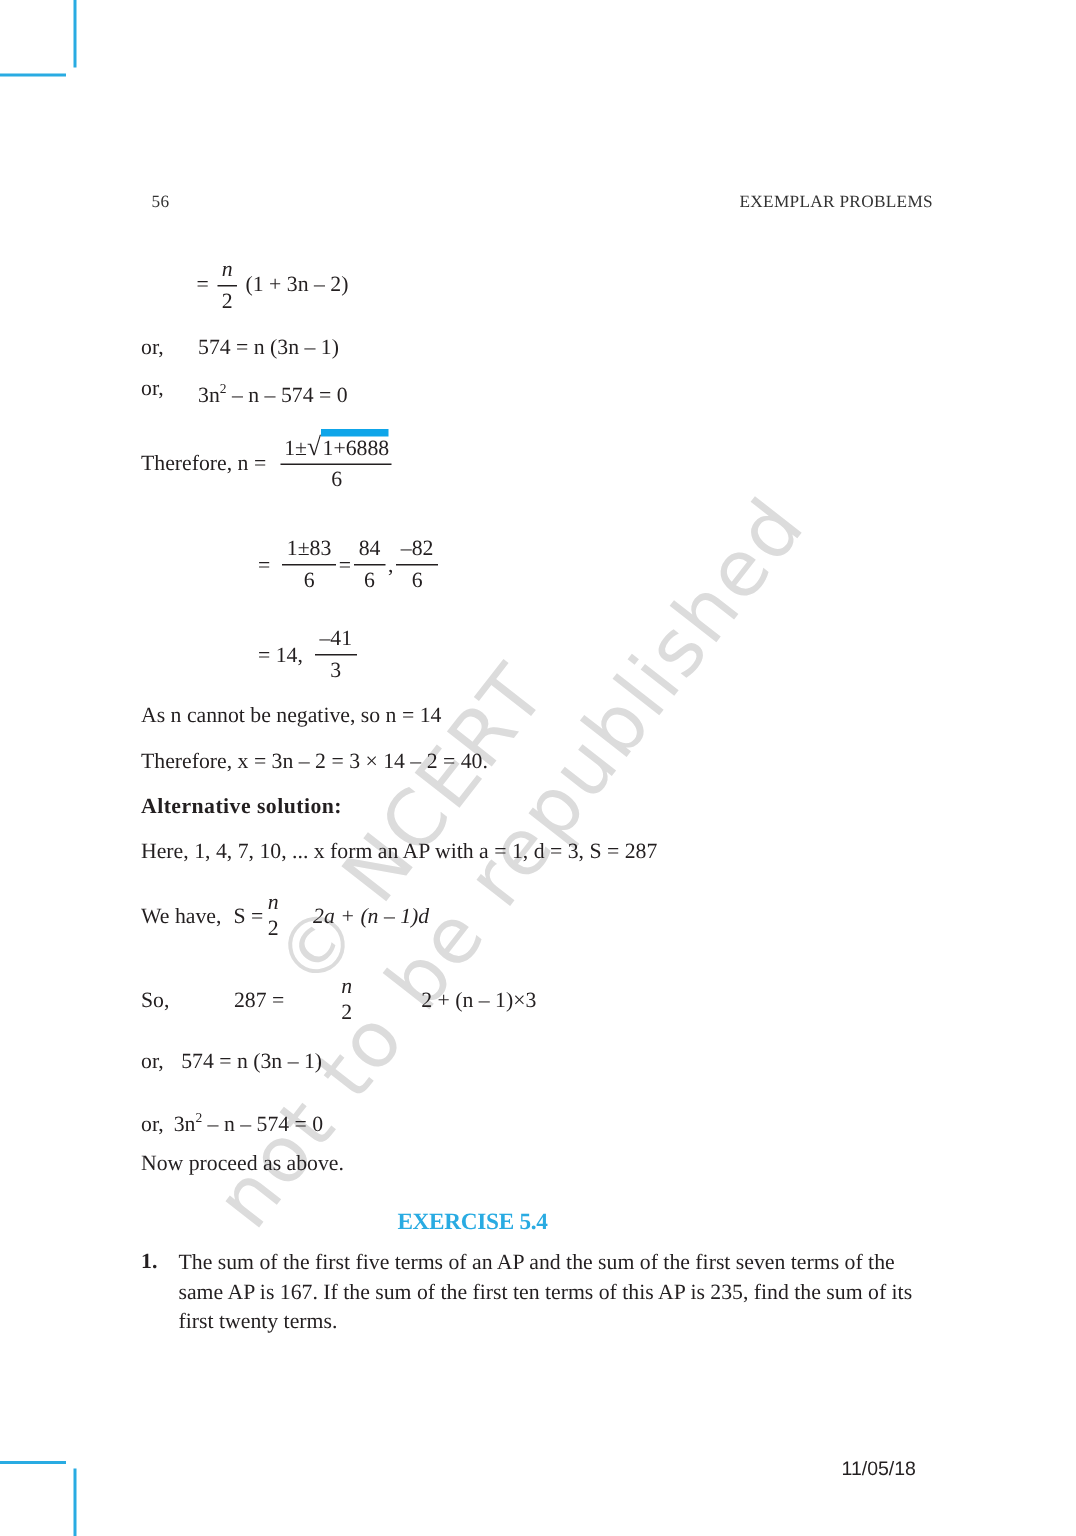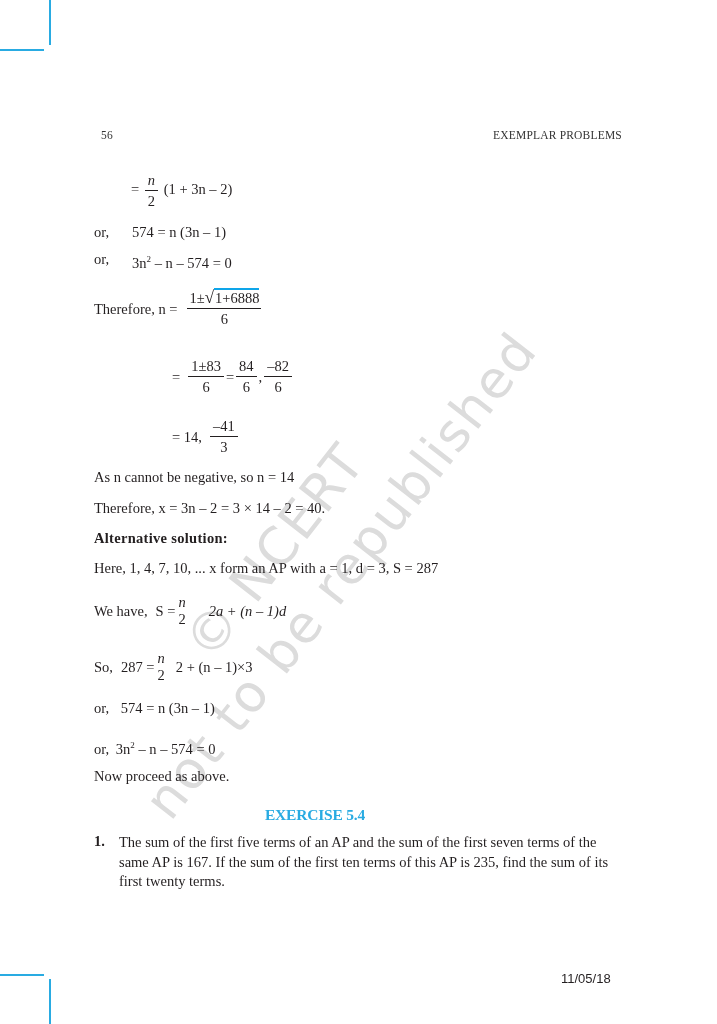--- a/index.html
+++ b/index.html
@@ -10,21 +10,21 @@
   .crop-h { position: absolute; height: 2px; background: #29abe2; }
   .running { font-size: 11.5px; letter-spacing: 0.2px; color: #333; }
   .line { position: absolute; font-size: 14.5px; white-space: nowrap; line-height: 18px; }
   i.v { font-style: italic; }
   .frac { display: inline-flex; flex-direction: column; align-items: center; vertical-align: middle; margin: 0 2px; }
   .frac .num { border-bottom: 1px solid #231f20; padding: 0 3px; line-height: 20px; }
   .frac .den { padding: 0 3px; line-height: 20px; }
   .frac.nobar .num { border-bottom: none; }
   .frac.small .num, .frac.small .den { line-height: 17px; padding: 0 1px; }
   .frac.small .num { border-bottom: none; }
-  .sqrt { border-top: 2px solid #0ea5e9; padding-left: 1px; }
+  .sqrt { border-top: 5px solid #0ea5e9; padding-left: 1px; }
   .rad { font-size: 17px; }
   .bold { font-weight: bold; }
   .exercise { position: absolute; left: 0; width: 630px; text-align: center; top: 806px;
               font-size: 15.5px; font-weight: bold; color: #29abe2; letter-spacing: -0.2px; }
   .q-num { position: absolute; left: 94px; top: 833px; font-weight: bold; font-size: 14.5px; }
   .q-text { position: absolute; left: 119px; top: 833px; width: 510px; font-size: 14.5px; line-height: 19.5px; }
   .watermark { position: absolute; left: 130px; top: 300px; width: 600px; height: 500px; pointer-events: none; }
   .watermark div { position: absolute; font-family: "DejaVu Sans", sans-serif; color: #dcdcdc; font-size: 52px;
                    transform: rotate(-52deg); transform-origin: left bottom; white-space: nowrap; letter-spacing: 2px; }
   .footer-date { position: absolute; left: 561px; top: 971px; font-family: "Liberation Sans", sans-serif; font-size: 13px; color: #231f20; }
@@ -107,21 +107,21 @@
 <div class="line" style="left:94px; top:594px; display:flex; align-items:center;">
   <span style="margin-right:8px;">We have,</span>
   <span>S =</span>
   <span class="frac small">
       <i class="num">n</i>
       <span class="den">2</span>
     </span>
   <i style="margin-left:20px;text-align:right;">2a + (n – 1)d</i>
 </div>
 
-<div class="line" style="left:94px; top:650px; display:flex; align-items:center;">
+<div class="line" style="left:94px; top:650px; display:flex; align-items:center;gap:35px;">
   <span style="margin-right:8px;">So,</span>
   <span>287 =</span>
   <span class="frac small">
       <i class="num">n</i>
       <span class="den">2</span>
     </span>
   <span style="margin-left:8px;">2 + (n – 1)×3</span>
 </div>
 
 <div class="line" style="left:94px; top:699px;">

